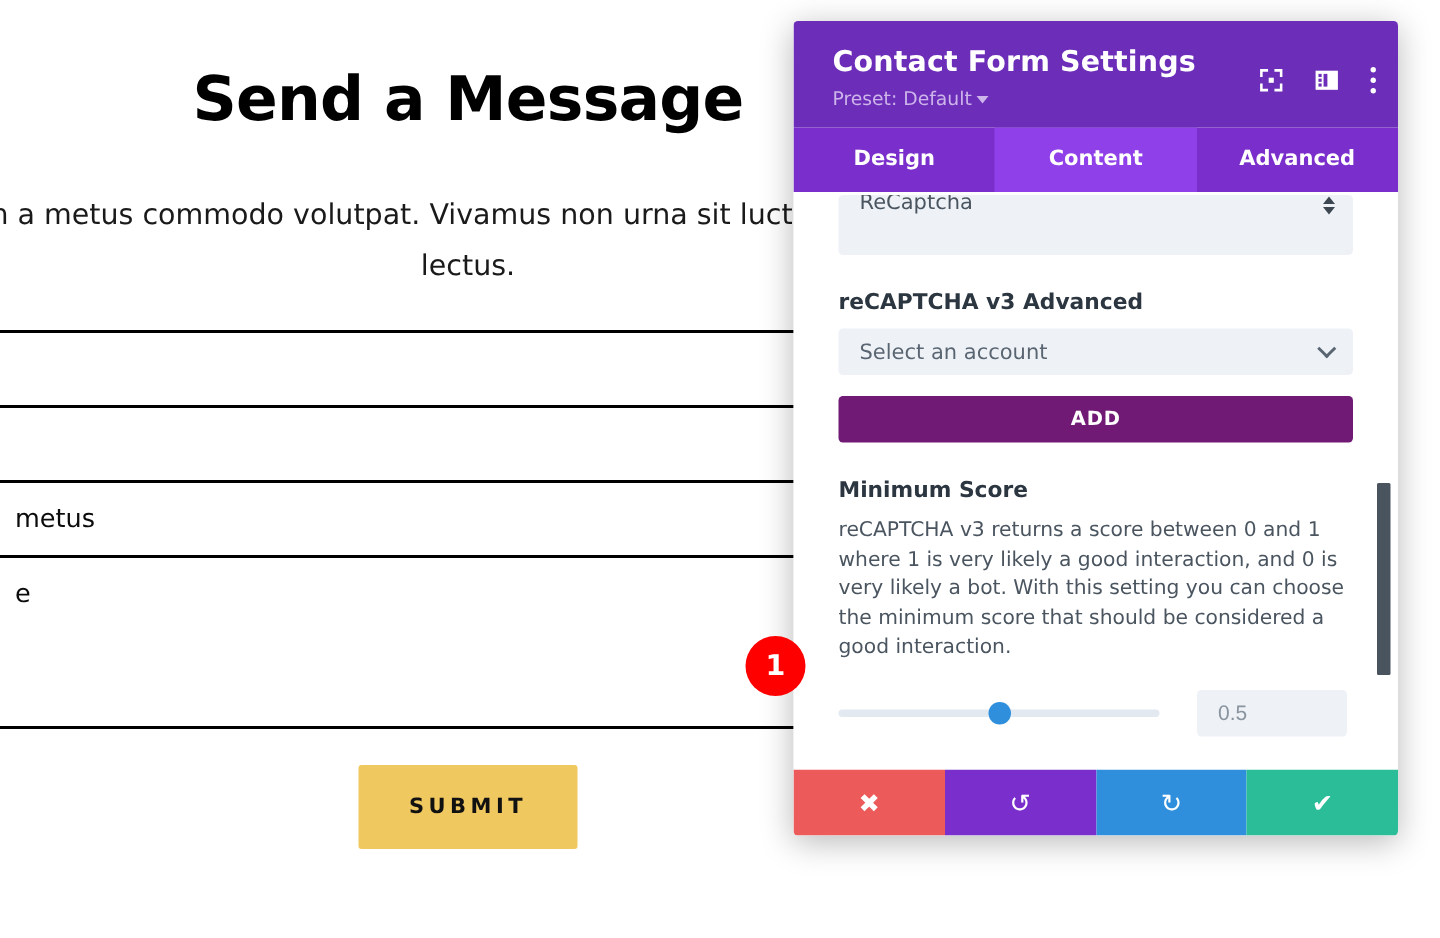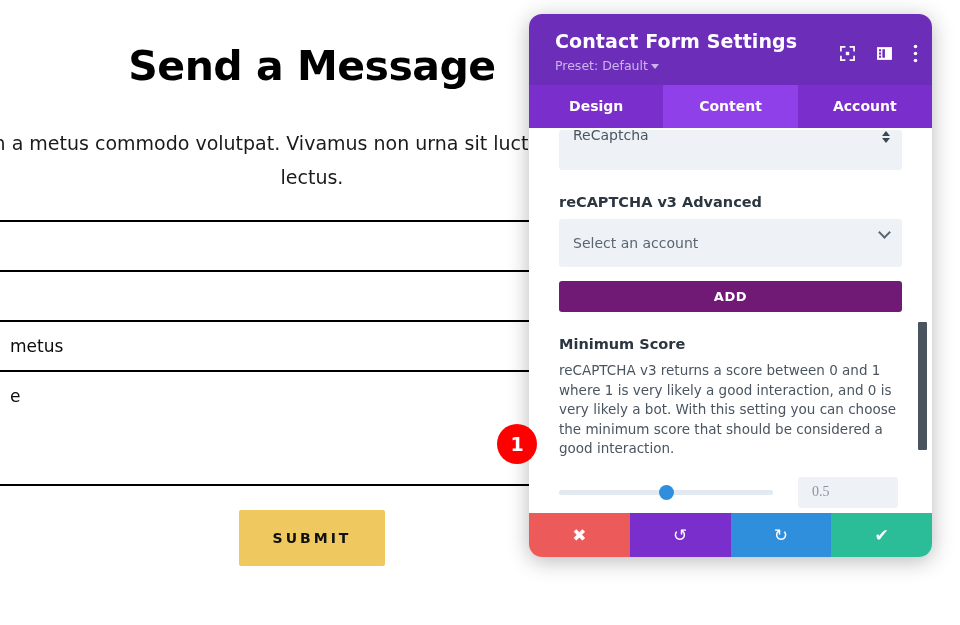--- a/index.html
+++ b/index.html
@@ -73,21 +73,21 @@
     font-family: "DejaVu Sans", sans-serif;
     cursor: pointer;
   }
 
   
   .modal {
     position: absolute;
     left: 529px; top: 14px;
     width: 403px; height: 543px;
     background: #ffffff;
-    border-radius: 13px;
+    border-radius: 3px;
     box-shadow: 0 4px 22px rgba(0,0,0,0.28);
     overflow: hidden;
     display: flex;
     flex-direction: column;
   }
   .modal-header {
     background: #6c2eb9;
     padding: 16px 18px 12px 26px;
     position: relative;
     flex: 0 0 auto;
@@ -179,21 +179,21 @@
   .field-label {
     margin: 24px 0 9px 0;
     font-size: 14.5px;
     font-weight: bold;
     color: #2b3640;
     font-family: "DejaVu Sans", sans-serif;
   }
   .select-box {
     background: #eef2f7;
     border-radius: 3px;
-    height: 48px;
+    height: 31px;
     position: relative;
     display: flex; align-items: center;
     padding: 0 14px;
     cursor: pointer;
   }
   .select-box span {
     font-size: 14px;
     color: #5a6572;
     font-family: "DejaVu Sans", sans-serif;
   }
@@ -249,21 +249,21 @@
   }
   .slider-value {
     margin-left: 25px;
     width: 100px; height: 31px;
     background: #eef2f7;
     border-radius: 3px;
     display: flex; align-items: center;
     padding-left: 14px;
     font-size: 14px;
     color: #8a949f;
-    font-family: Liberation Serif, serif;
+    font-family: Liberation Sans, sans-serif;
   }
   .divider {
     margin-top: 22px;
     height: 1px;
     background: #e6eaee;
     margin-left: -30px;
     margin-right: -30px;
   }
   .vscroll-track {
     position: absolute;
@@ -375,21 +375,21 @@
             <circle cx="2" cy="9" r="1.7" fill="#ffffff"></circle>
             <circle cx="2" cy="15.6" r="1.7" fill="#ffffff"></circle>
           </svg>
         </span>
       </div>
     </div>
 
     <div class="tabs">
       <div class="tab">Design</div>
       <div class="tab active">Content</div>
-      <div class="tab">Account</div>
+      <div class="tab">Advanced</div>
     </div>
 
     <div class="modal-body">
       <div class="body-scroll">
 
         <div class="select-clipped">
           <span class="sc-text">ReCaptcha</span>
           <span class="spinner">
             <i class="up"></i>
               <i class="dn"></i>

